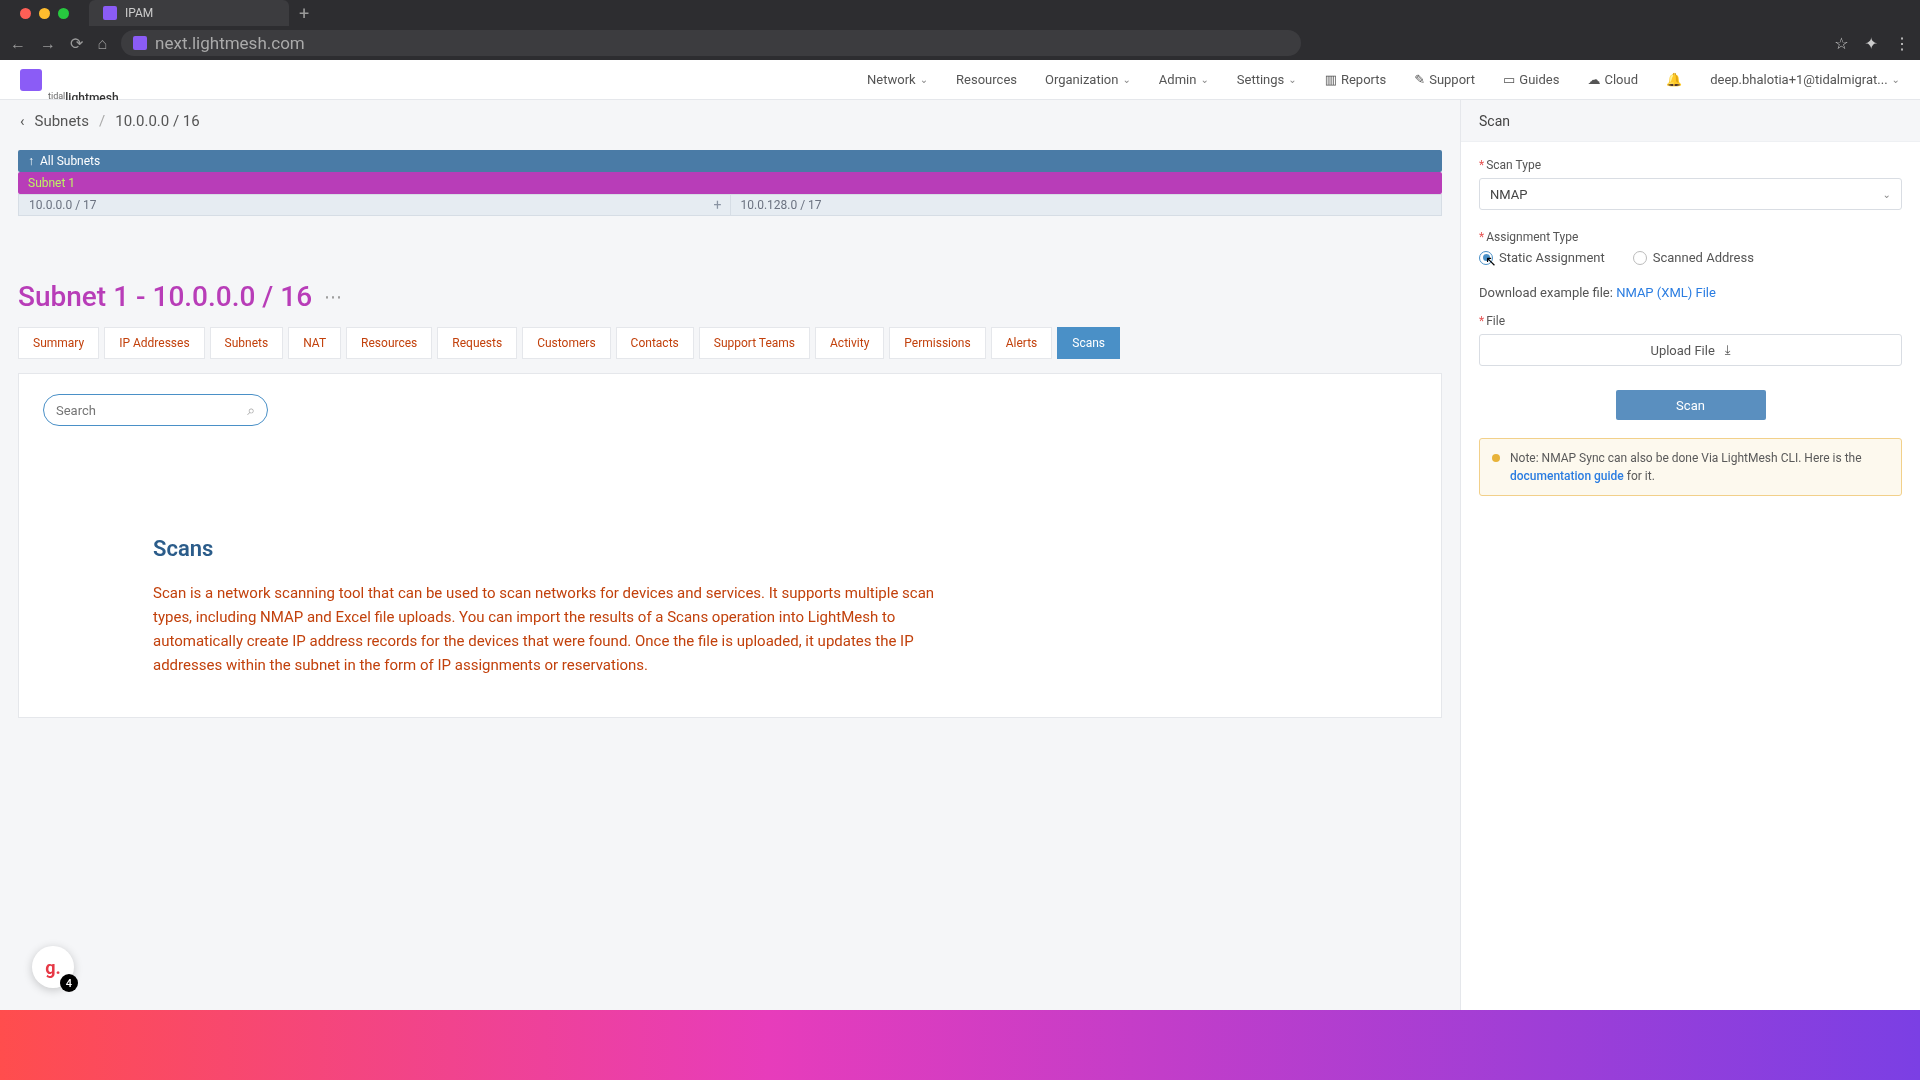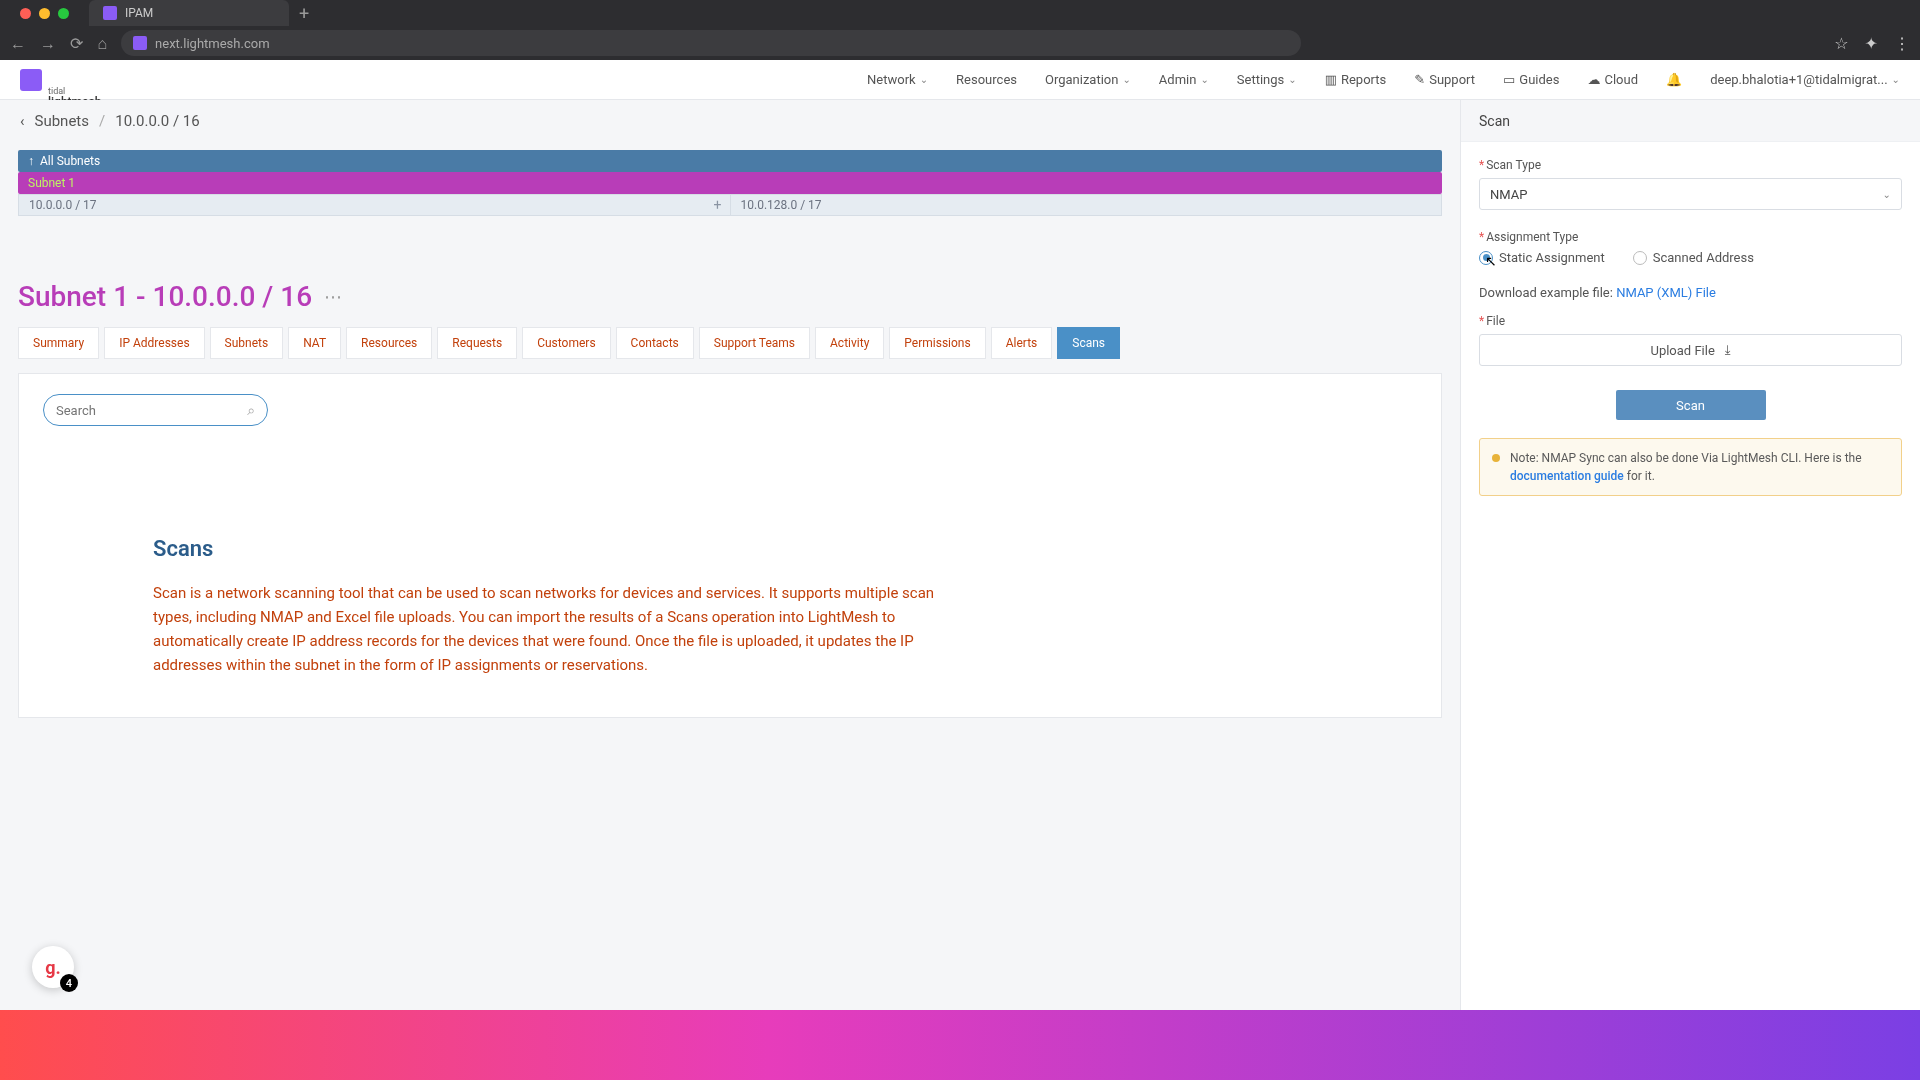--- a/index.html
+++ b/index.html
@@ -11,29 +11,29 @@
     .window-controls { display: flex; gap: 8px; padding: 0 10px; }
     .win-dot { width: 11px; height: 11px; border-radius: 50%; }
     .dot-close { background: #ff5f56; }
     .dot-min { background: #ffbd2e; }
     .dot-max { background: #27c93f; }
     .browser-tab { background: #3c3c3f; height: 26px; padding: 0 14px; display: flex; align-items: center; gap: 8px; color: #ccc; font-size: 12px; border-radius: 6px 6px 0 0; margin-left: 10px; min-width: 200px; }
     .tab-favicon { width: 14px; height: 14px; background: #8b5cf6; border-radius: 2px; }
     .new-tab { color: #999; font-size: 18px; padding: 0 10px; cursor: pointer; }
     .toolbar-row { height: 34px; background: #2d2d30; display: flex; align-items: center; padding: 0 10px; gap: 14px; }
     .nav-icon { color: #999; font-size: 16px; cursor: pointer; }
-    .address-bar { flex: 0 0 auto; background: #3c3c3f; border-radius: 16px; height: 26px; width: 1180px; display: flex; align-items: center; padding: 0 12px; gap: 8px; color: #aaa; font-size: 13px; }
+    .address-bar { flex: 0 0 auto; background: #3c3c3f; border-radius: 16px; height: 26px; width: 1180px; display: flex; align-items: center; padding: 0 12px; gap: 8px; color: #aaa; font-size: 17px; }
     .addr-favicon { width: 14px; height: 14px; background: #8b5cf6; border-radius: 2px; }
     .toolbar-right { margin-left: auto; display: flex; gap: 16px; align-items: center; color: #ccc; }
 
     
     .app-header { background: #fff; height: 40px; display: flex; align-items: center; padding: 0 20px; border-bottom: 1px solid #e5e7eb; }
     .app-logo { display: flex; align-items: center; gap: 6px; font-size: 13px; color: #333; }
     .logo-box { width: 22px; height: 22px; background: #8b5cf6; border-radius: 3px; }
-    .logo-text-stack { display:flex; flex-direction:column; line-height:1;margin-top:36px; }
+    .logo-text-stack { display:flex; flex-direction:row; line-height:1;margin-top:36px; }
     .logo-text-top { font-size: 9px; color: #666; }
     .logo-text-bot { font-size: 12px; color: #333; font-weight: 500; }
     .app-nav { margin-left: auto; display: flex; align-items: center; gap: 28px; font-size: 13px; color: #555; }
     .app-nav-item { display: flex; align-items: center; gap: 4px; cursor: pointer; }
     .chevron-down { font-size: 10px; color: #888; }
 
     
     .main-wrap { display: flex; height: calc(100% - 100px - 70px); }
     .main-col { flex: 1; overflow: auto; }
     .side-col { width: 460px; background: #fff; border-left: 1px solid #e5e7eb; }

